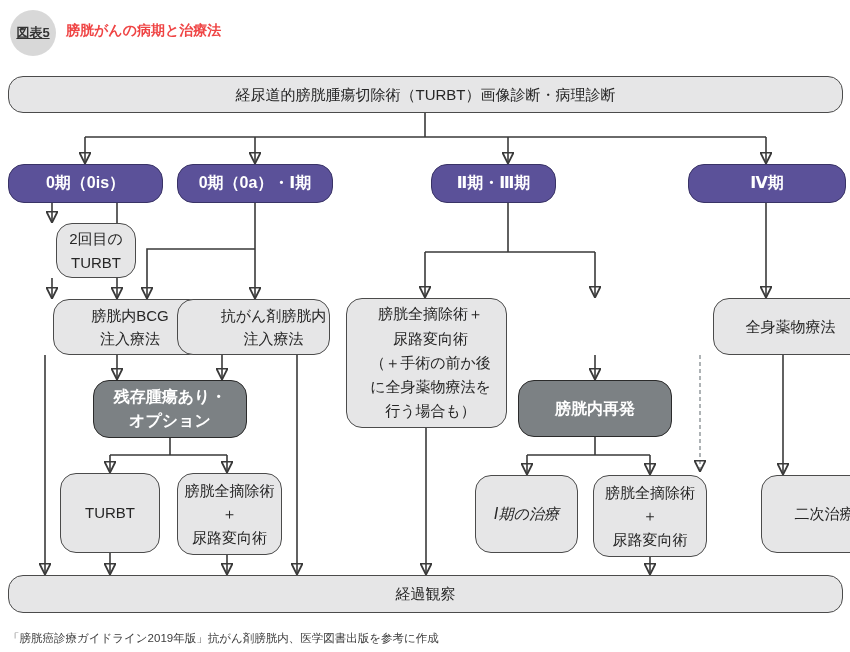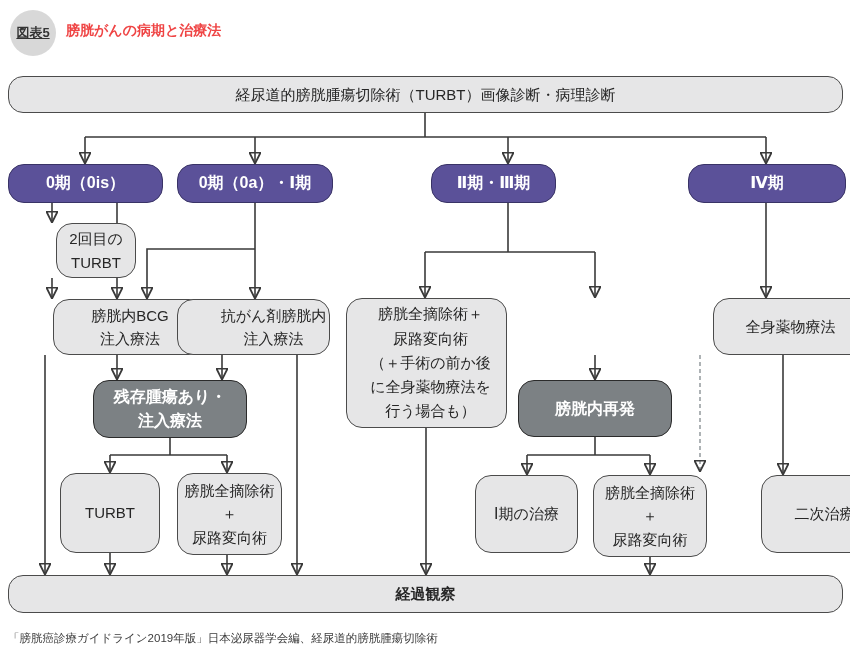--- a/index.html
+++ b/index.html
@@ -101,36 +101,36 @@
   <div class="node purple" style="left:431px;top:164px;width:125px;height:39px;">Ⅱ期・Ⅲ期</div>
   <div class="node purple" style="left:688px;top:164px;width:158px;height:39px;">Ⅳ期</div>
 
   <div class="node light" style="left:8px;top:223px;width:80px;height:55px;margin-left:48px;">2回目の
 TURBT</div>
   <div class="node light" style="left:8px;top:299px;width:154px;height:56px;margin-left:45px;">膀胱内BCG
 注入療法</div>
   <div class="node light" style="left:177px;top:299px;width:153px;height:56px;padding-left:40px;">抗がん剤膀胱内
 注入療法</div>
   <div class="node dark" style="left:93px;top:380px;width:154px;height:58px;">残存腫瘍あり・
-注入療法</div>
+オプション</div>
   <div class="node light" style="left:60px;top:473px;width:100px;height:80px;">TURBT</div>
   <div class="node light" style="left:177px;top:473px;width:105px;height:82px;">膀胱全摘除術
 ＋
 尿路変向術</div>
 
   <div class="node light tall" style="left:346px;top:298px;width:161px;height:130px;padding-left:8px;">膀胱全摘除術＋
 尿路変向術
 （＋手術の前か後
 に全身薬物療法を
 行う場合も）</div>
   <div class="node dark" style="left:518px;top:380px;width:154px;height:57px;">膀胱内再発</div>
-  <div class="node light" style="left:475px;top:475px;width:103px;height:78px;">Ⅰ期の治療</div>
+  <div class="node light" style="left:475px;top:475px;width:103px;height:78px;font-style:italic;">Ⅰ期の治療</div>
   <div class="node light" style="left:593px;top:475px;width:114px;height:82px;">膀胱全摘除術
 ＋
 尿路変向術</div>
 
   <div class="node light" style="left:688px;top:298px;width:155px;height:57px;margin-left:25px;">全身薬物療法</div>
   <div class="node light" style="left:761px;top:475px;width:127px;height:78px;">二次治療</div>
 
-  <div class="node light wide" style="left:8px;top:575px;width:835px;height:38px;font-weight:bold;">経過観察</div>
+  <div class="node light wide" style="left:8px;top:575px;width:835px;height:38px;">経過観察</div>
 
-  <div class="footer-note">「膀胱癌診療ガイドライン2019年版」日本泌尿器学会編、経尿道的膀胱腫瘍切除術</div>
+  <div class="footer-note">「膀胱癌診療ガイドライン2019年版」抗がん剤膀胱内、医学図書出版を参考に作成</div>
 </div>
 
 </body></html>

